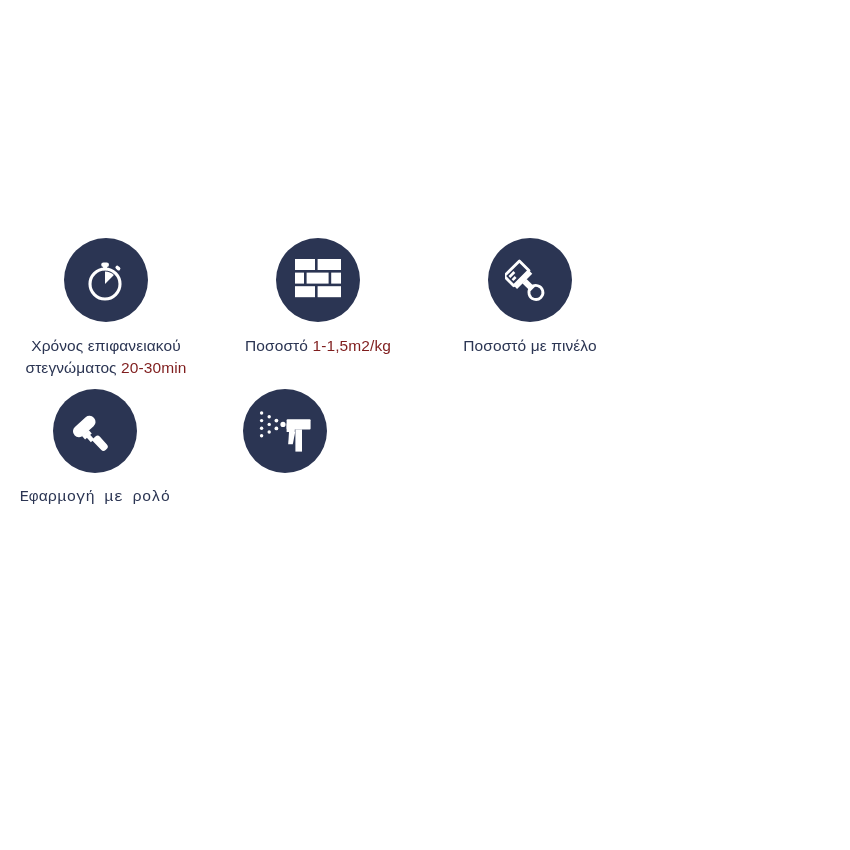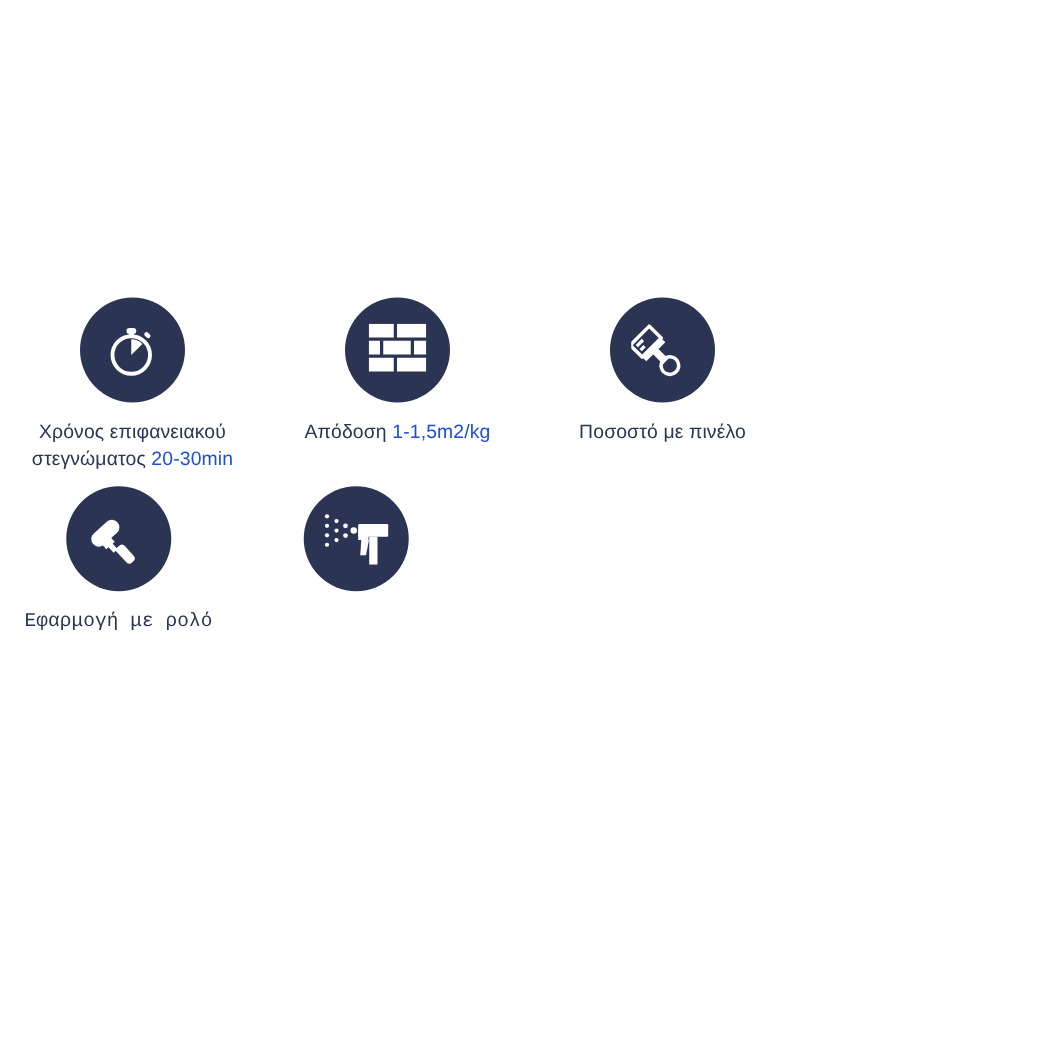--- a/index.html
+++ b/index.html
@@ -59,21 +59,21 @@
   .feature-label {
     margin-top: 13px;
     text-align: center;
     font-size: 15.5px;
     line-height: 1.42;
     color: #2b3553;
     letter-spacing: 0.1px;
     max-width: 200px;
   }
   .feature-value {
-    color: #1d4ed8;
+    color: #7f1d1d;
   }
 </style>
 </head>
 <body>
 
 <div id="feature-grid">
 
   <div class="feature-row row-one">
 
     <div class="feature-item">
@@ -101,21 +101,21 @@
             <rect x="0" y="0" width="20" height="11"></rect>
             <rect x="22.6" y="0" width="23.4" height="11"></rect>
             <rect x="0" y="13.6" width="9" height="11"></rect>
             <rect x="11.6" y="13.6" width="22" height="11"></rect>
             <rect x="36.2" y="13.6" width="9.8" height="11"></rect>
             <rect x="0" y="27.2" width="20" height="11"></rect>
             <rect x="22.6" y="27.2" width="23.4" height="11"></rect>
           </g>
         </svg>
       </div>
-      <div class="feature-label"><span>Απόδοση</span>
+      <div class="feature-label"><span>Ποσοστό</span>
         <span class="feature-value">1-1,5m2/kg</span>
       </div>
     </div>
 
     <div class="feature-item">
       <div class="icon-circle">
         <svg width="50" height="50" viewBox="0 0 50 50" aria-hidden="true">
           <g transform="rotate(-45 25 25)">
             <g fill="none" stroke="#ffffff" stroke-width="2.8" stroke-linejoin="round">
               <rect x="9.5" y="4.0" width="21.5" height="13.5"></rect>

